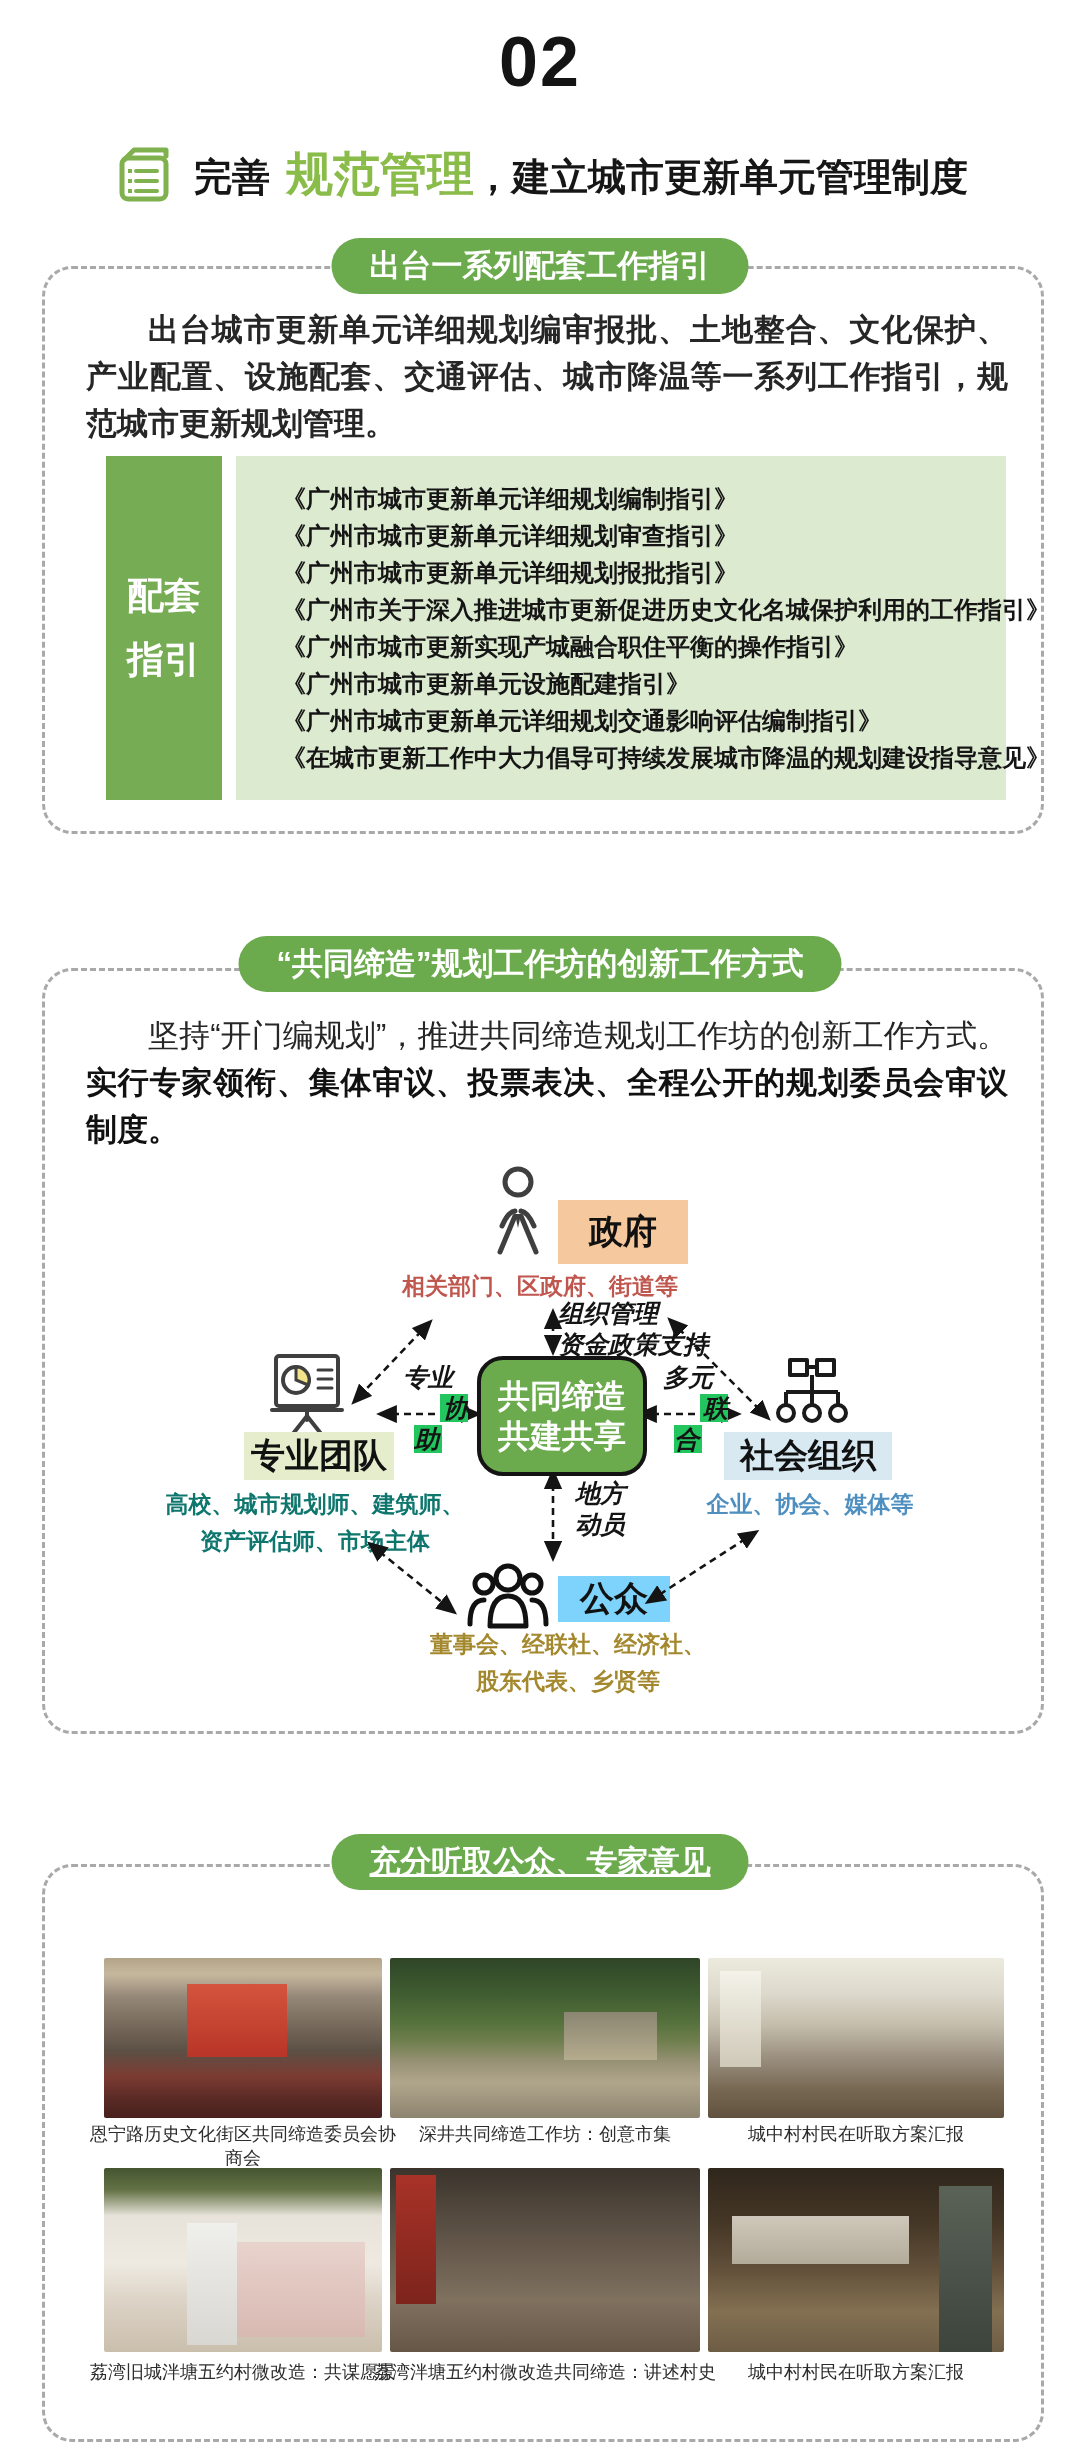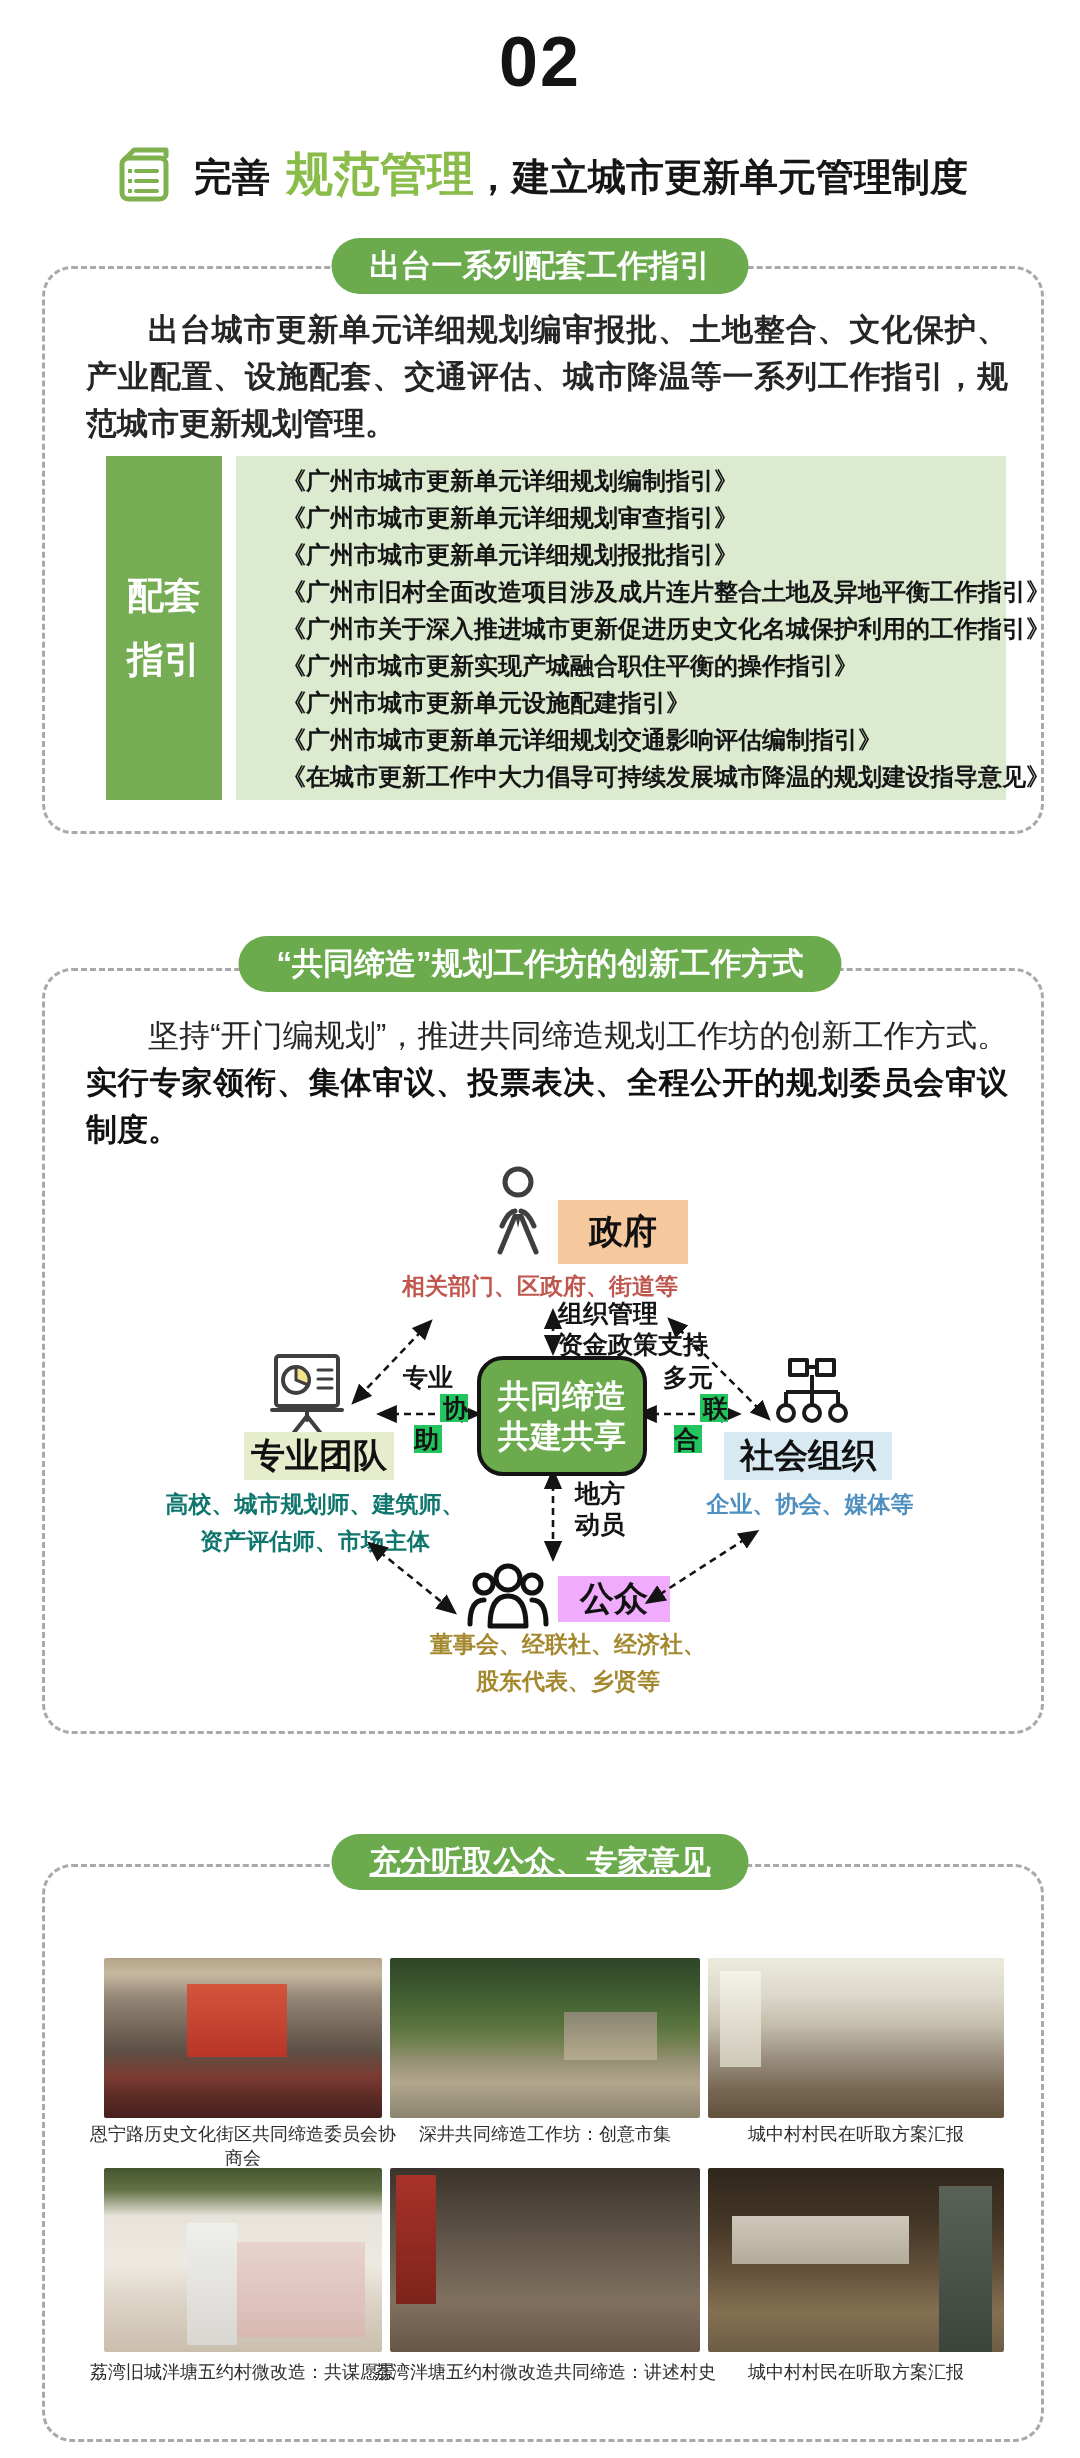--- a/index.html
+++ b/index.html
@@ -41,29 +41,29 @@
             background:#dcead0;display:flex;flex-direction:column;justify-content:center;
             padding-left:46px;box-sizing:border-box;}
   .doc-item{font-size:24px;font-weight:700;color:#151515;line-height:37px;white-space:nowrap;}
 
   
   .d-label{position:absolute;display:flex;align-items:center;justify-content:center;
            font-size:34px;font-weight:800;color:#111;}
   #gov-label{left:558px;top:1200px;width:130px;height:64px;background:#f6c89e;}
   #pro-label{left:244px;top:1432px;width:150px;height:48px;background:#e5edcc;}
   #soc-label{left:724px;top:1432px;width:168px;height:48px;background:#d8e9f2;}
-  #pub-label{left:558px;top:1576px;width:112px;height:46px;background:#f0abfc;}
+  #pub-label{left:558px;top:1576px;width:112px;height:46px;background:#7dd3fc;}
 
   .d-sub{position:absolute;text-align:center;font-size:23px;font-weight:700;line-height:37px;}
   #gov-sub{left:0;top:1268px;width:1080px;color:#c0574f;}
   #pro-sub{left:125px;top:1486px;width:380px;color:#0f766e;}
   #soc-sub{left:650px;top:1486px;width:320px;color:#4e8fc0;}
   #pub-sub{left:408px;top:1626px;width:320px;color:#a4882e;}
 
-  .edge{position:absolute;font-weight:800;font-size:25px;
+  .edge{position:absolute;font-style:italic;font-weight:800;font-size:25px;
         color:#141414;line-height:31px;text-align:center;z-index:4;}
   #edge-top{left:558px;top:1298px;text-align:left;}
   #edge-left{left:392px;top:1362px;width:72px;}
   #edge-right{left:652px;top:1362px;width:72px;}
   #edge-bottom{left:572px;top:1478px;width:56px;}
   .edge .onln{background:#22c55e;padding:0 3px;margin-left:48px;}
 
   .bubble{position:absolute;left:477px;top:1356px;width:162px;height:112px;
           background:#6bab4e;border:4px solid #141414;border-radius:26px;
           display:flex;flex-direction:column;align-items:center;justify-content:center;
@@ -139,21 +139,20 @@
   <p class="para" id="para1">出台城市更新单元详细规划编审报批、土地整合、文化保护、产业配置、设施配套、交通评估、城市降温等一系列工作指引，规范城市更新规划管理。</p>
 
   <div class="side-tab">
     <span>配套</span>
     <span>指引</span>
   </div>
   <div class="doc-list">
     <div class="doc-item">《广州市城市更新单元详细规划编制指引》</div>
     <div class="doc-item">《广州市城市更新单元详细规划审查指引》</div>
     <div class="doc-item">《广州市城市更新单元详细规划报批指引》</div>
-    <div class="doc-item">《广州市旧村全面改造项目涉及成片连片整合土地及异地平衡工作指引》</div>
     <div class="doc-item">《广州市关于深入推进城市更新促进历史文化名城保护利用的工作指引》</div>
     <div class="doc-item">《广州市城市更新实现产城融合职住平衡的操作指引》</div>
     <div class="doc-item">《广州市城市更新单元设施配建指引》</div>
     <div class="doc-item">《广州市城市更新单元详细规划交通影响评估编制指引》</div>
     <div class="doc-item">《在城市更新工作中大力倡导可持续发展城市降温的规划建设指导意见》</div>
   </div>
 
   <div class="dash-box" id="box2"></div>
   <div class="pill" id="pill2">“共同缔造”规划工作坊的创新工作方式</div>
   <p class="para" id="para2"><span>坚持“开门编规划”，推进共同缔造规划工作坊的创新工作方式。</span><span class="b">实行专家领衔、集体审议、投票表决、全程公开的规划委员会审议制度。</span></p>

